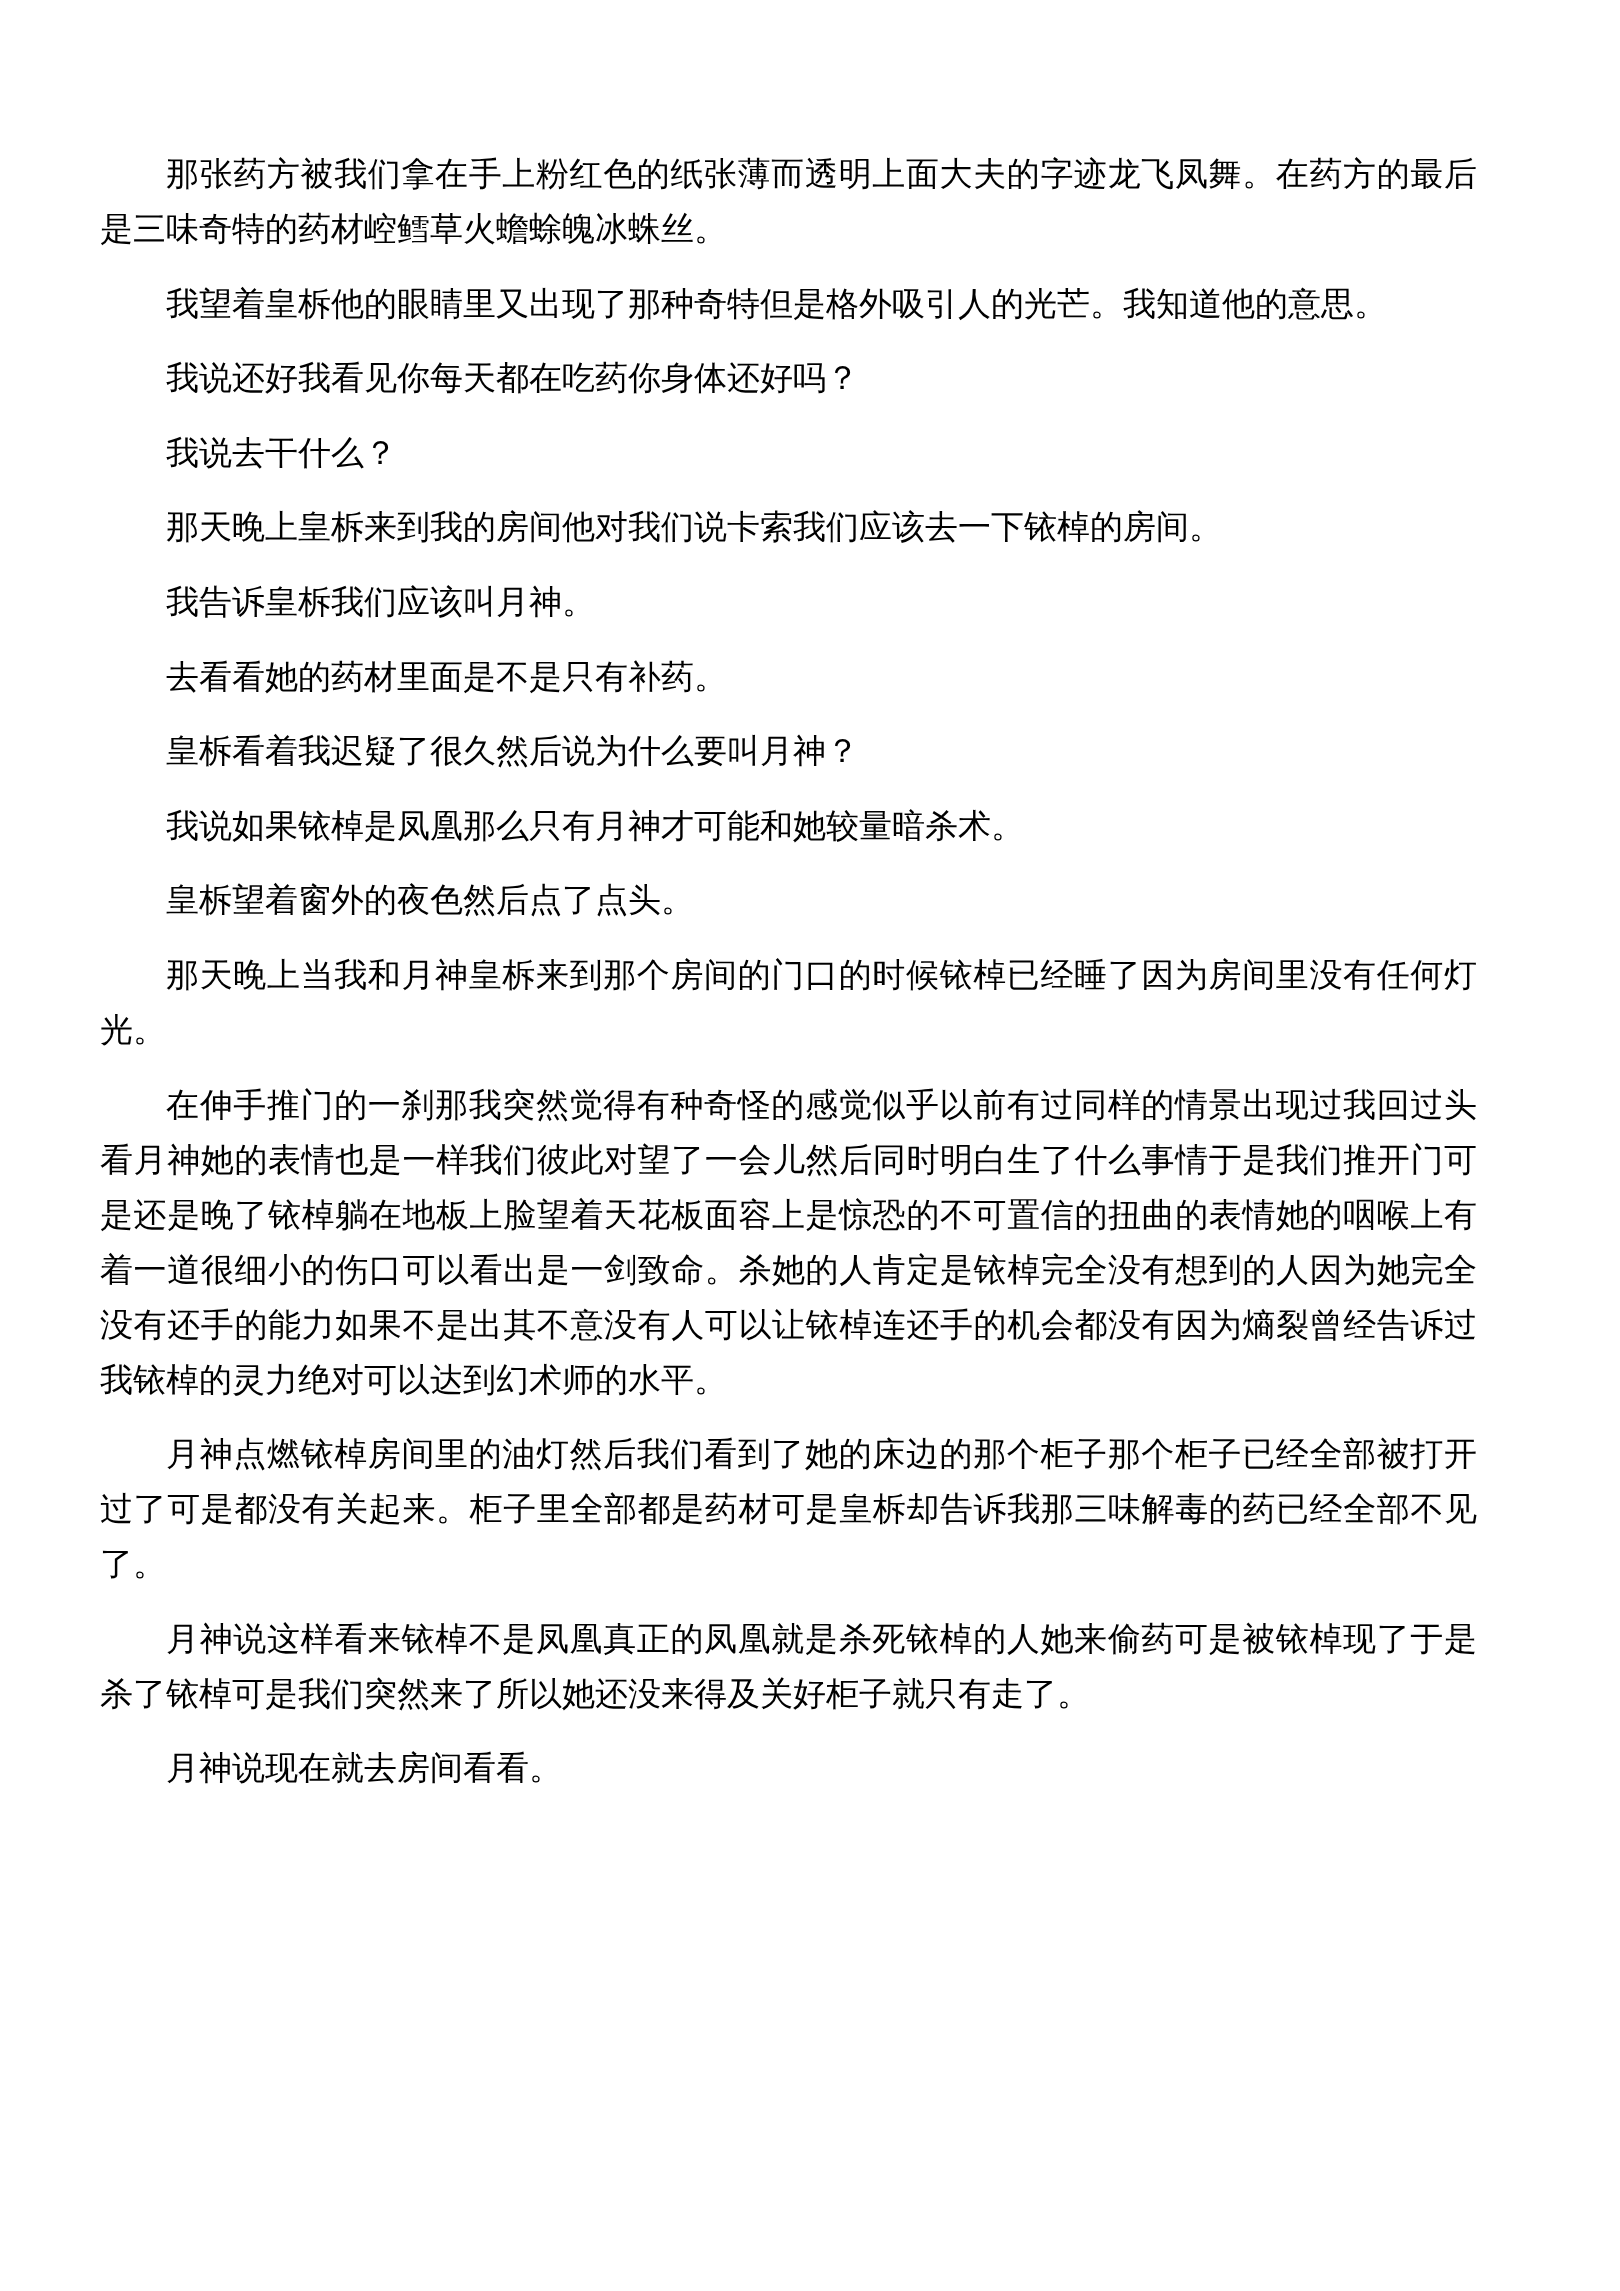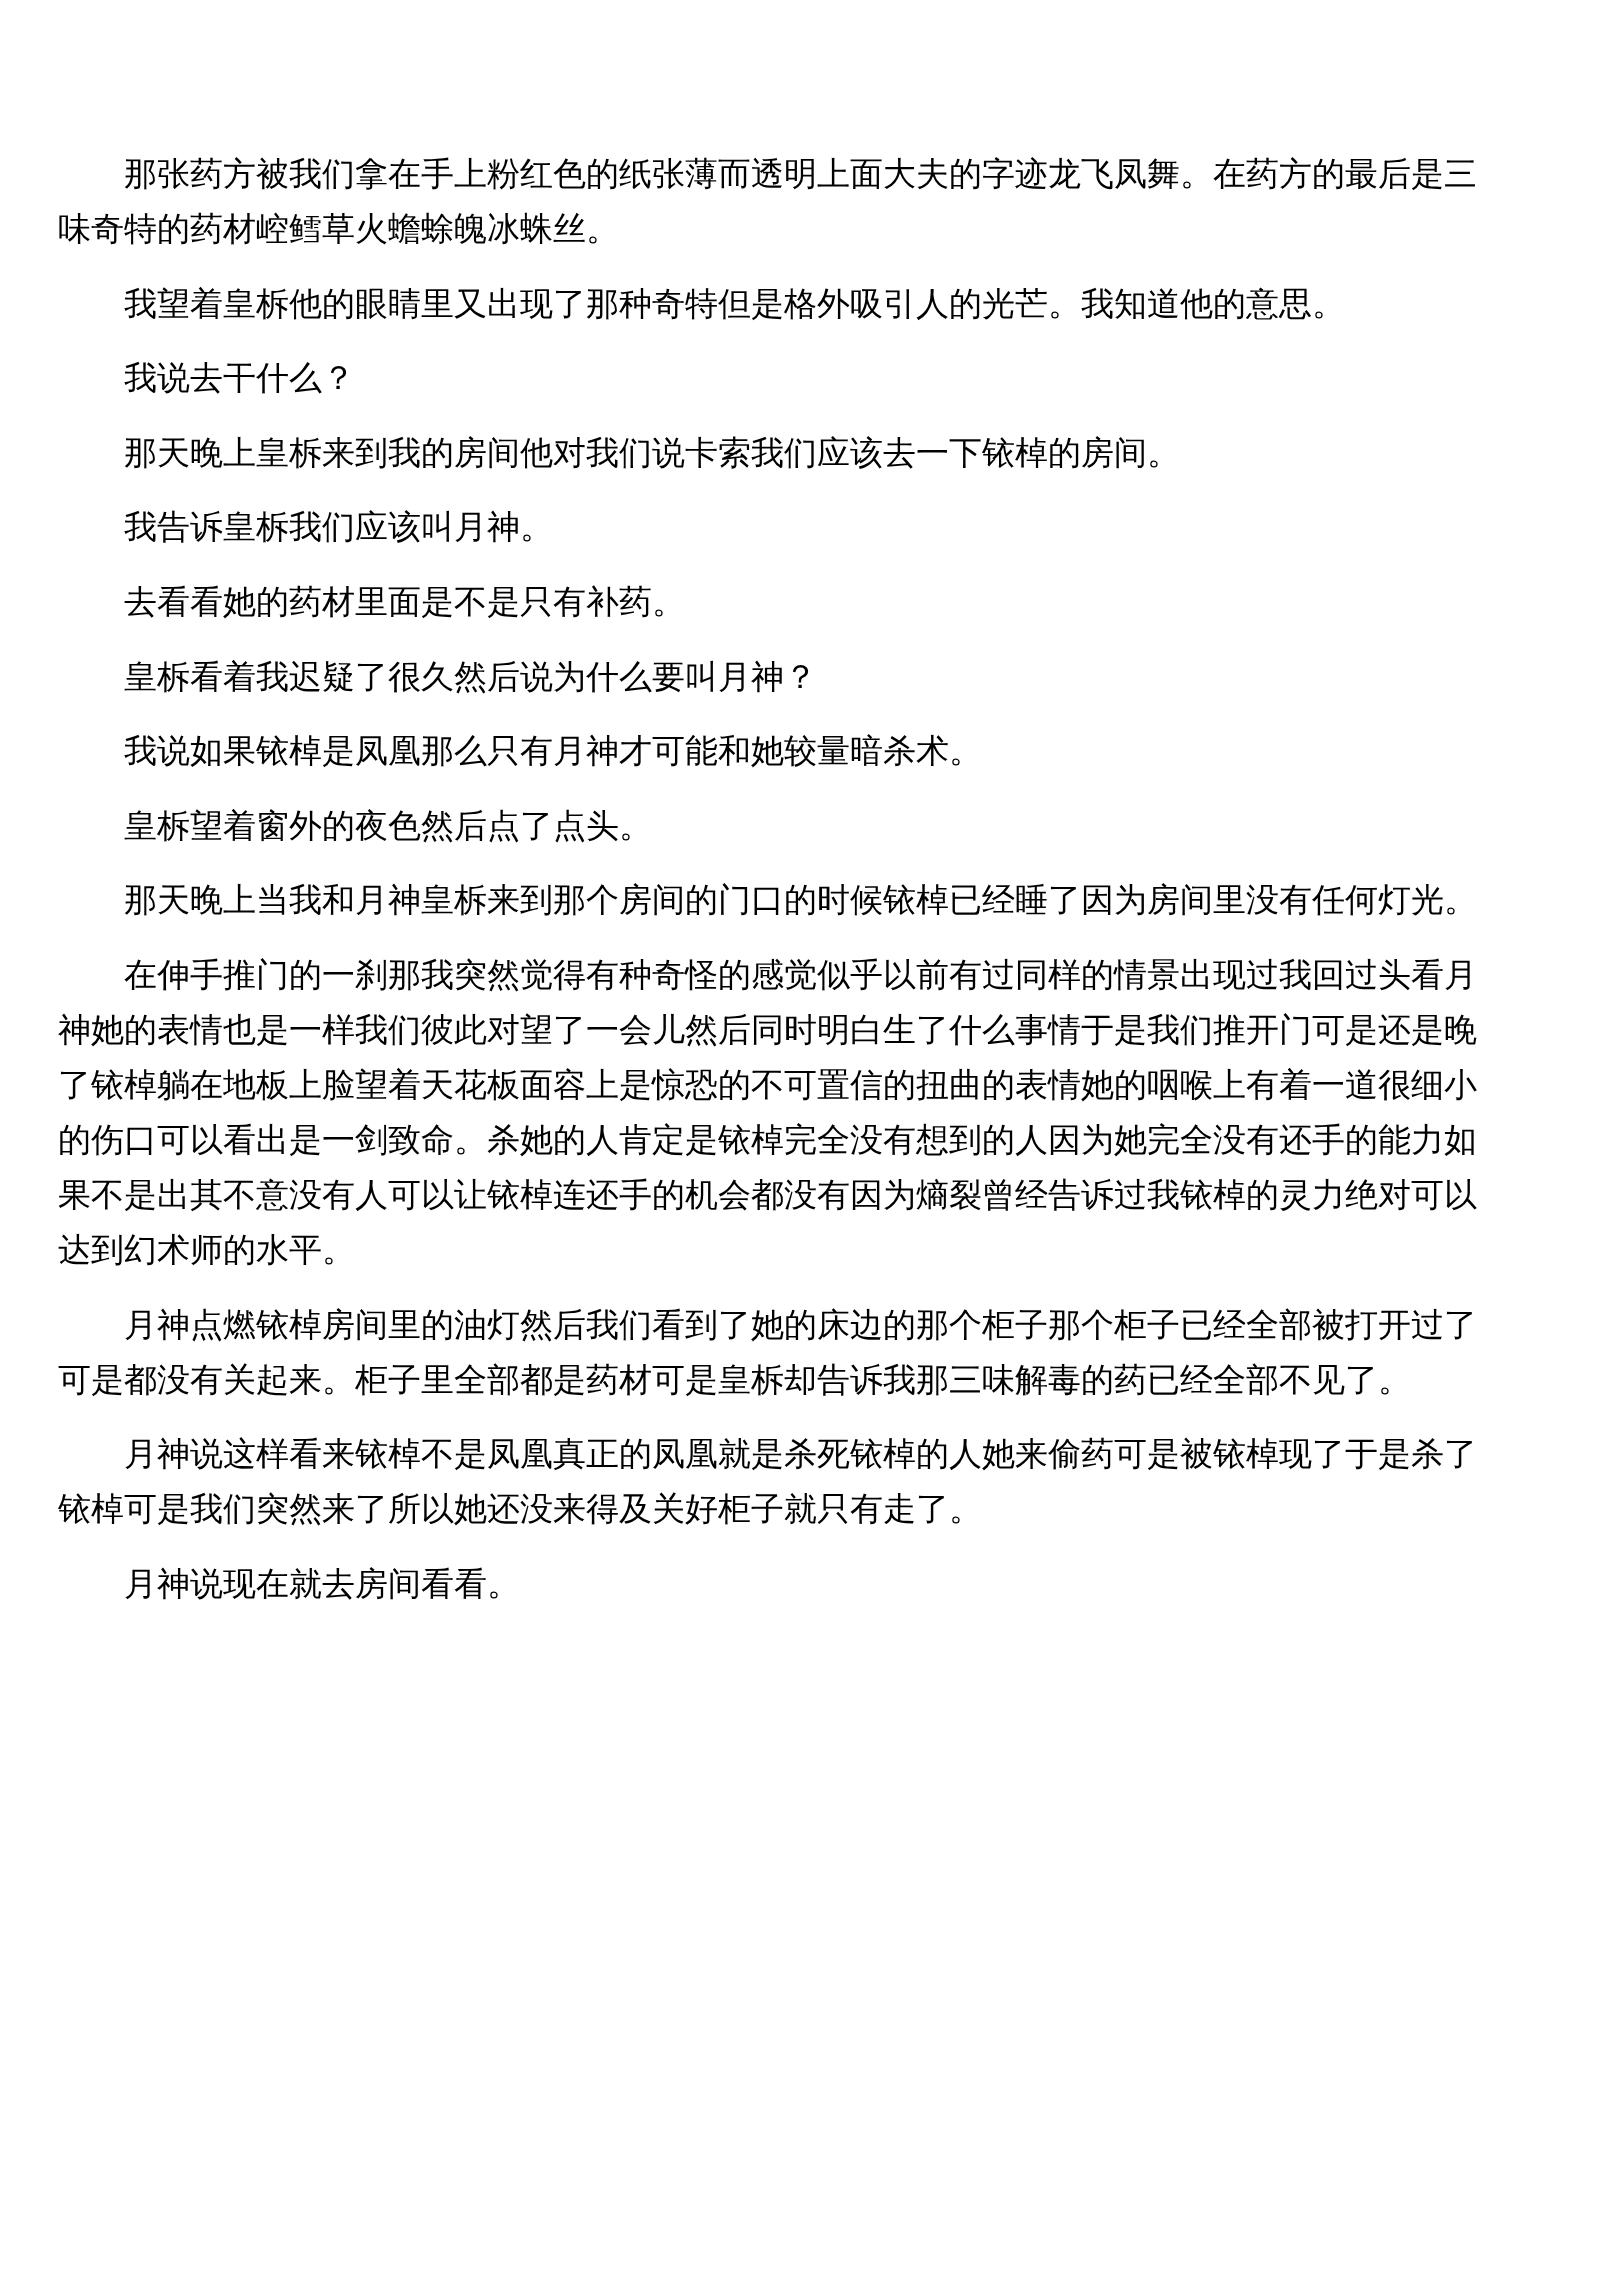--- a/index.html
+++ b/index.html
@@ -11,41 +11,42 @@
     width: 1620px;
     height: 2292px;
     overflow: hidden;
     font-family: "Liberation Serif", "DejaVu Serif", serif;
     color: #000000;
   }
   .page {
     box-sizing: border-box;
     width: 1620px;
     height: 2292px;
-    padding: 147px 143px 0 58px;
+    padding: 147px 143px 0 100px;
     background: #ffffff;
   }
   .page p {
     margin: 0 0 19.6px 0;
     font-size: 33px;
     line-height: 55px;
     text-align: justify;
     text-justify: inter-ideograph;
     text-indent: 2em;
     letter-spacing: 0;
     word-break: break-all;
   }
 </style>
 </head>
 <body>
 
 <div class="page">
   <div id="text-body">
       <p>那张药方被我们拿在手上粉红色的纸张薄而透明上面大夫的字迹龙飞凤舞。在药方的最后是三味奇特的药材崆鳕草火蟾蜍魄冰蛛丝。</p>
       <p>我望着皇柝他的眼睛里又出现了那种奇特但是格外吸引人的光芒。我知道他的意思。</p>
+      <p>我说还好我看见你每天都在吃药你身体还好吗？</p>
       <p>我说去干什么？</p>
       <p>那天晚上皇柝来到我的房间他对我们说卡索我们应该去一下铱棹的房间。</p>
       <p>我告诉皇柝我们应该叫月神。</p>
       <p>去看看她的药材里面是不是只有补药。</p>
       <p>皇柝看着我迟疑了很久然后说为什么要叫月神？</p>
       <p>我说如果铱棹是凤凰那么只有月神才可能和她较量暗杀术。</p>
       <p>皇柝望着窗外的夜色然后点了点头。</p>
       <p>那天晚上当我和月神皇柝来到那个房间的门口的时候铱棹已经睡了因为房间里没有任何灯光。</p>
       <p>在伸手推门的一刹那我突然觉得有种奇怪的感觉似乎以前有过同样的情景出现过我回过头看月神她的表情也是一样我们彼此对望了一会儿然后同时明白生了什么事情于是我们推开门可是还是晚了铱棹躺在地板上脸望着天花板面容上是惊恐的不可置信的扭曲的表情她的咽喉上有着一道很细小的伤口可以看出是一剑致命。杀她的人肯定是铱棹完全没有想到的人因为她完全没有还手的能力如果不是出其不意没有人可以让铱棹连还手的机会都没有因为熵裂曾经告诉过我铱棹的灵力绝对可以达到幻术师的水平。</p>
       <p>月神点燃铱棹房间里的油灯然后我们看到了她的床边的那个柜子那个柜子已经全部被打开过了可是都没有关起来。柜子里全部都是药材可是皇柝却告诉我那三味解毒的药已经全部不见了。</p>

